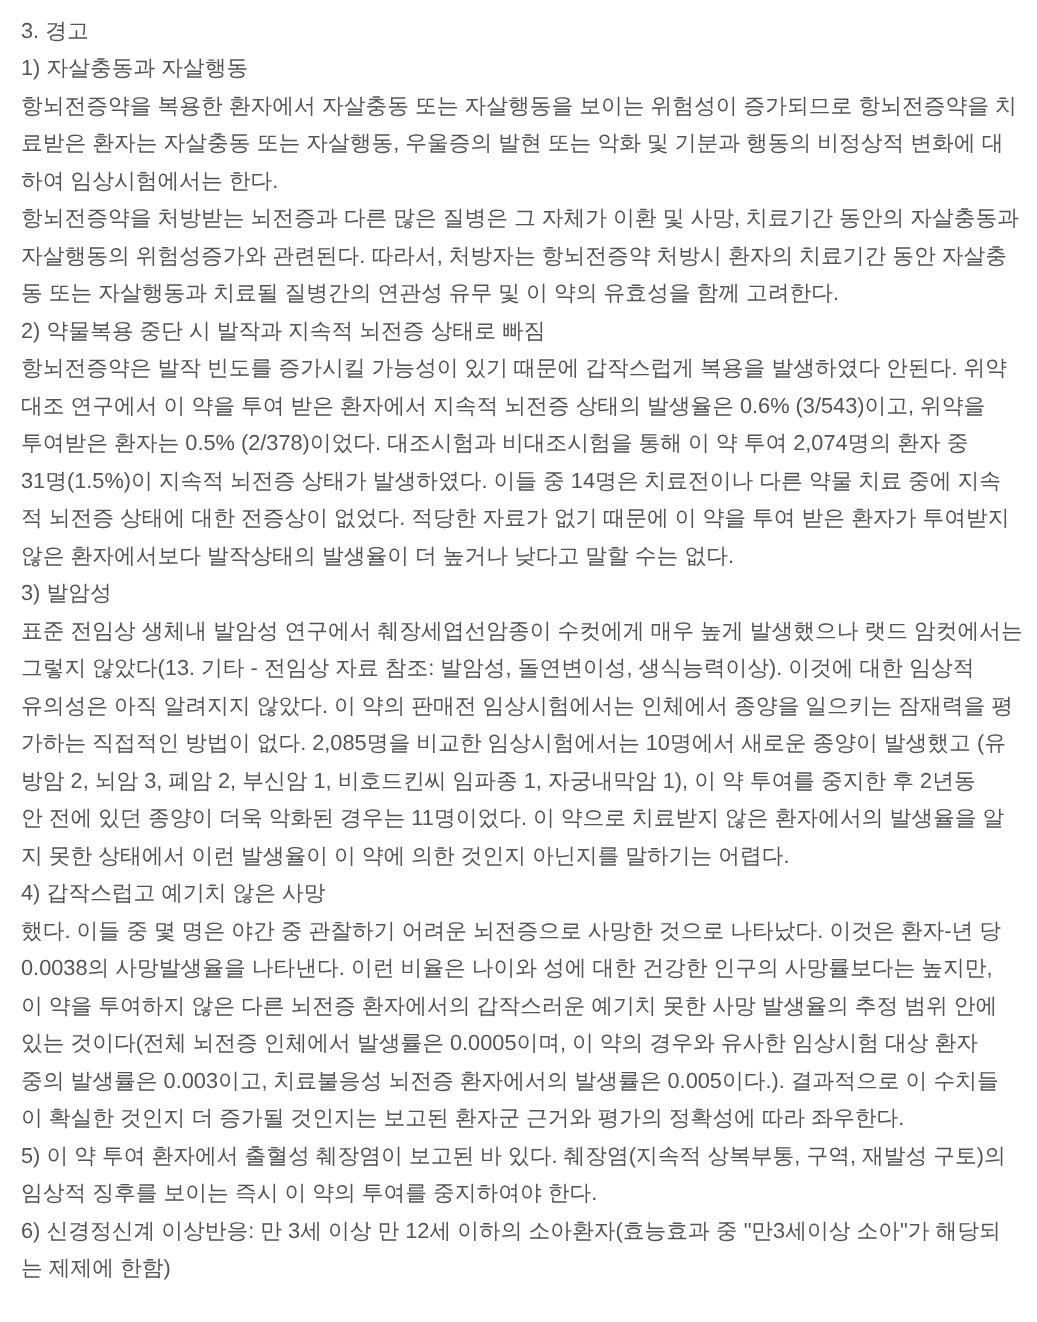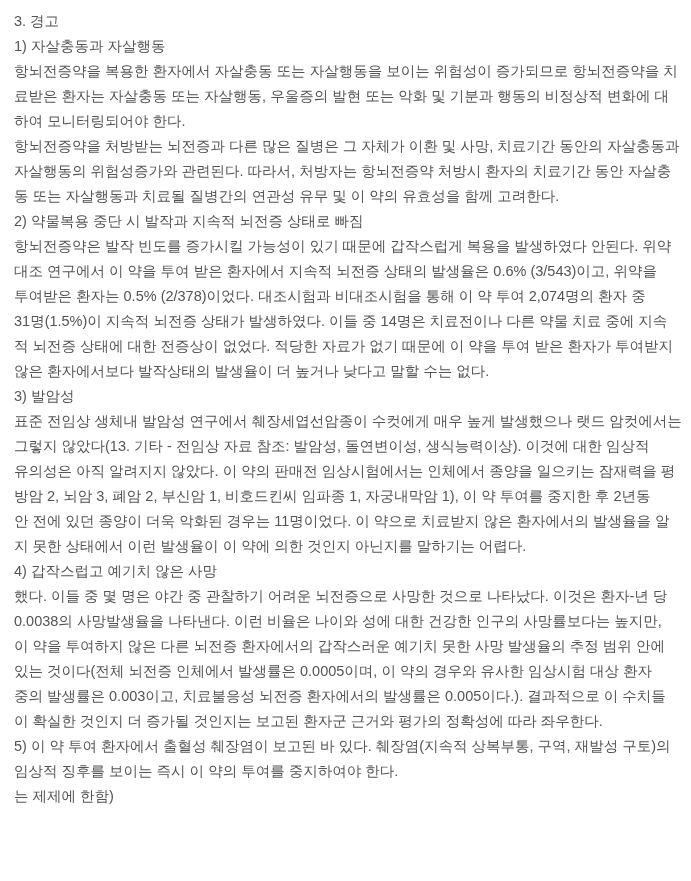--- a/index.html
+++ b/index.html
@@ -30,41 +30,43 @@
 </style>
 </head>
 <body style="background: rgb(255, 255, 255);">
 
 <div class="doc" id="doc" style="color: rgb(84, 84, 84);">
 
 <div class="text-line">3. 경고</div>
     <div class="text-line">1) 자살충동과 자살행동</div>
     <div class="text-line">항뇌전증약을 복용한 환자에서 자살충동 또는 자살행동을 보이는 위험성이 증가되므로 항뇌전증약을 치</div>
     <div class="text-line">료받은 환자는 자살충동 또는 자살행동, 우울증의 발현 또는 악화 및 기분과 행동의 비정상적 변화에 대</div>
-    <div class="text-line">하여 모니터링되어야 한다.</div>
+    <div class="text-line">하여 임상시험에서는 한다.</div>
     <div class="text-line">항뇌전증약을 처방받는 뇌전증과 다른 많은 질병은 그 자체가 이환 및 사망, 치료기간 동안의 자살충동과</div>
     <div class="text-line">자살행동의 위험성증가와 관련된다. 따라서, 처방자는 항뇌전증약 처방시 환자의 치료기간 동안 자살충</div>
     <div class="text-line">동 또는 자살행동과 치료될 질병간의 연관성 유무 및 이 약의 유효성을 함께 고려한다.</div>
     <div class="text-line">2) 약물복용 중단 시 발작과 지속적 뇌전증 상태로 빠짐</div>
     <div class="text-line">항뇌전증약은 발작 빈도를 증가시킬 가능성이 있기 때문에 갑작스럽게 복용을 발생하였다 안된다. 위약</div>
     <div class="text-line">대조 연구에서 이 약을 투여 받은 환자에서 지속적 뇌전증 상태의 발생율은 0.6% (3/543)이고, 위약을</div>
     <div class="text-line">투여받은 환자는 0.5% (2/378)이었다. 대조시험과 비대조시험을 통해 이 약 투여 2,074명의 환자 중</div>
     <div class="text-line">31명(1.5%)이 지속적 뇌전증 상태가 발생하였다. 이들 중 14명은 치료전이나 다른 약물 치료 중에 지속</div>
     <div class="text-line">적 뇌전증 상태에 대한 전증상이 없었다. 적당한 자료가 없기 때문에 이 약을 투여 받은 환자가 투여받지</div>
     <div class="text-line">않은 환자에서보다 발작상태의 발생율이 더 높거나 낮다고 말할 수는 없다.</div>
     <div class="text-line">3) 발암성</div>
     <div class="text-line">표준 전임상 생체내 발암성 연구에서 췌장세엽선암종이 수컷에게 매우 높게 발생했으나 랫드 암컷에서는</div>
     <div class="text-line">그렇지 않았다(13. 기타 - 전임상 자료 참조: 발암성, 돌연변이성, 생식능력이상). 이것에 대한 임상적</div>
     <div class="text-line">유의성은 아직 알려지지 않았다. 이 약의 판매전 임상시험에서는 인체에서 종양을 일으키는 잠재력을 평</div>
+    <div class="text-line">가하는 직접적인 방법이 없다. 2,085명을 비교한 임상시험에서는 10명에서 새로운 종양이 발생했고 (유</div>
     <div class="text-line">방암 2, 뇌암 3, 폐암 2, 부신암 1, 비호드킨씨 임파종 1, 자궁내막암 1), 이 약 투여를 중지한 후 2년동</div>
     <div class="text-line">안 전에 있던 종양이 더욱 악화된 경우는 11명이었다. 이 약으로 치료받지 않은 환자에서의 발생율을 알</div>
     <div class="text-line">지 못한 상태에서 이런 발생율이 이 약에 의한 것인지 아닌지를 말하기는 어렵다.</div>
     <div class="text-line">4) 갑작스럽고 예기치 않은 사망</div>
     <div class="text-line">했다. 이들 중 몇 명은 야간 중 관찰하기 어려운 뇌전증으로 사망한 것으로 나타났다. 이것은 환자-년 당</div>
     <div class="text-line">0.0038의 사망발생율을 나타낸다. 이런 비율은 나이와 성에 대한 건강한 인구의 사망률보다는 높지만,</div>
     <div class="text-line">이 약을 투여하지 않은 다른 뇌전증 환자에서의 갑작스러운 예기치 못한 사망 발생율의 추정 범위 안에</div>
     <div class="text-line">있는 것이다(전체 뇌전증 인체에서 발생률은 0.0005이며, 이 약의 경우와 유사한 임상시험 대상 환자</div>
     <div class="text-line">중의 발생률은 0.003이고, 치료불응성 뇌전증 환자에서의 발생률은 0.005이다.). 결과적으로 이 수치들</div>
     <div class="text-line">이 확실한 것인지 더 증가될 것인지는 보고된 환자군 근거와 평가의 정확성에 따라 좌우한다.</div>
     <div class="text-line">5) 이 약 투여 환자에서 출혈성 췌장염이 보고된 바 있다. 췌장염(지속적 상복부통, 구역, 재발성 구토)의</div>
     <div class="text-line">임상적 징후를 보이는 즉시 이 약의 투여를 중지하여야 한다.</div>
+    <div class="text-line">6) 신경정신계 이상반응: 만 3세 이상 만 12세 이하의 소아환자(효능효과 중 "만3세이상 소아"가 해당되</div>
     <div class="text-line">는 제제에 한함)</div>
   </div>
 
 </body></html>

